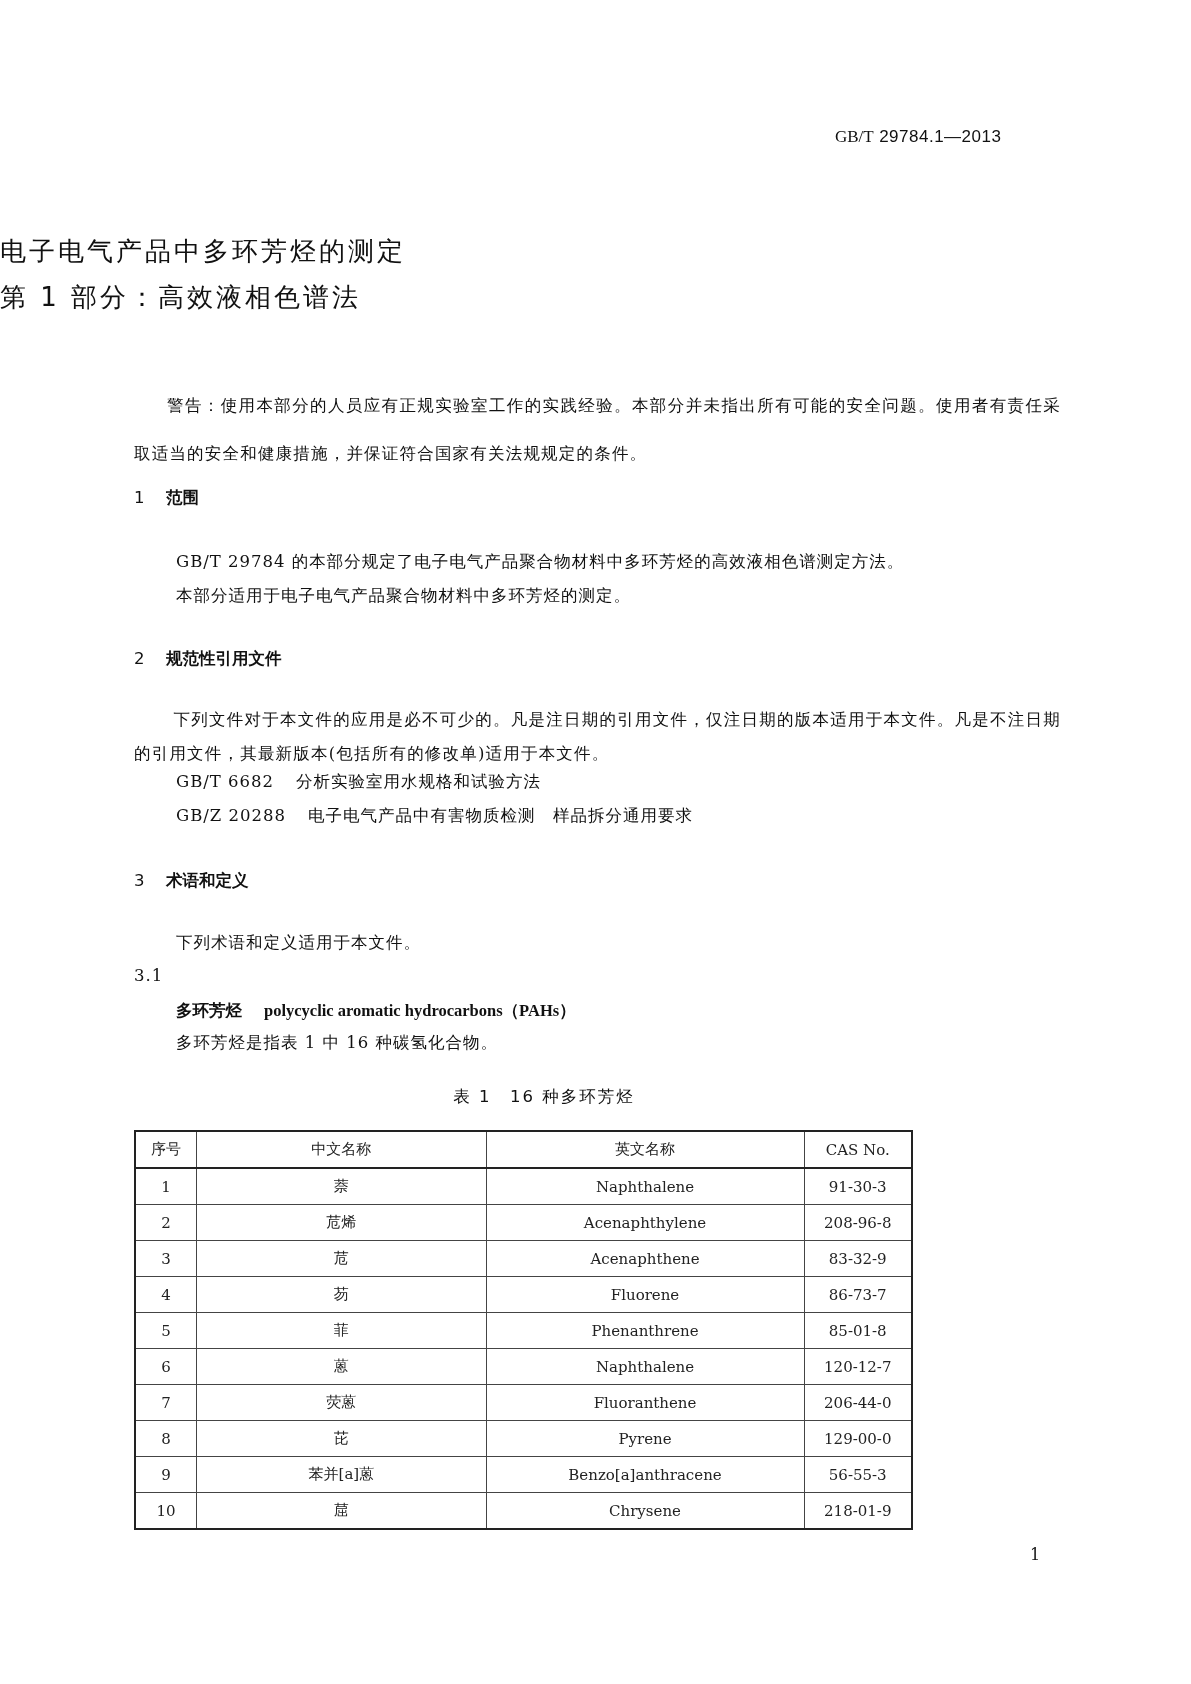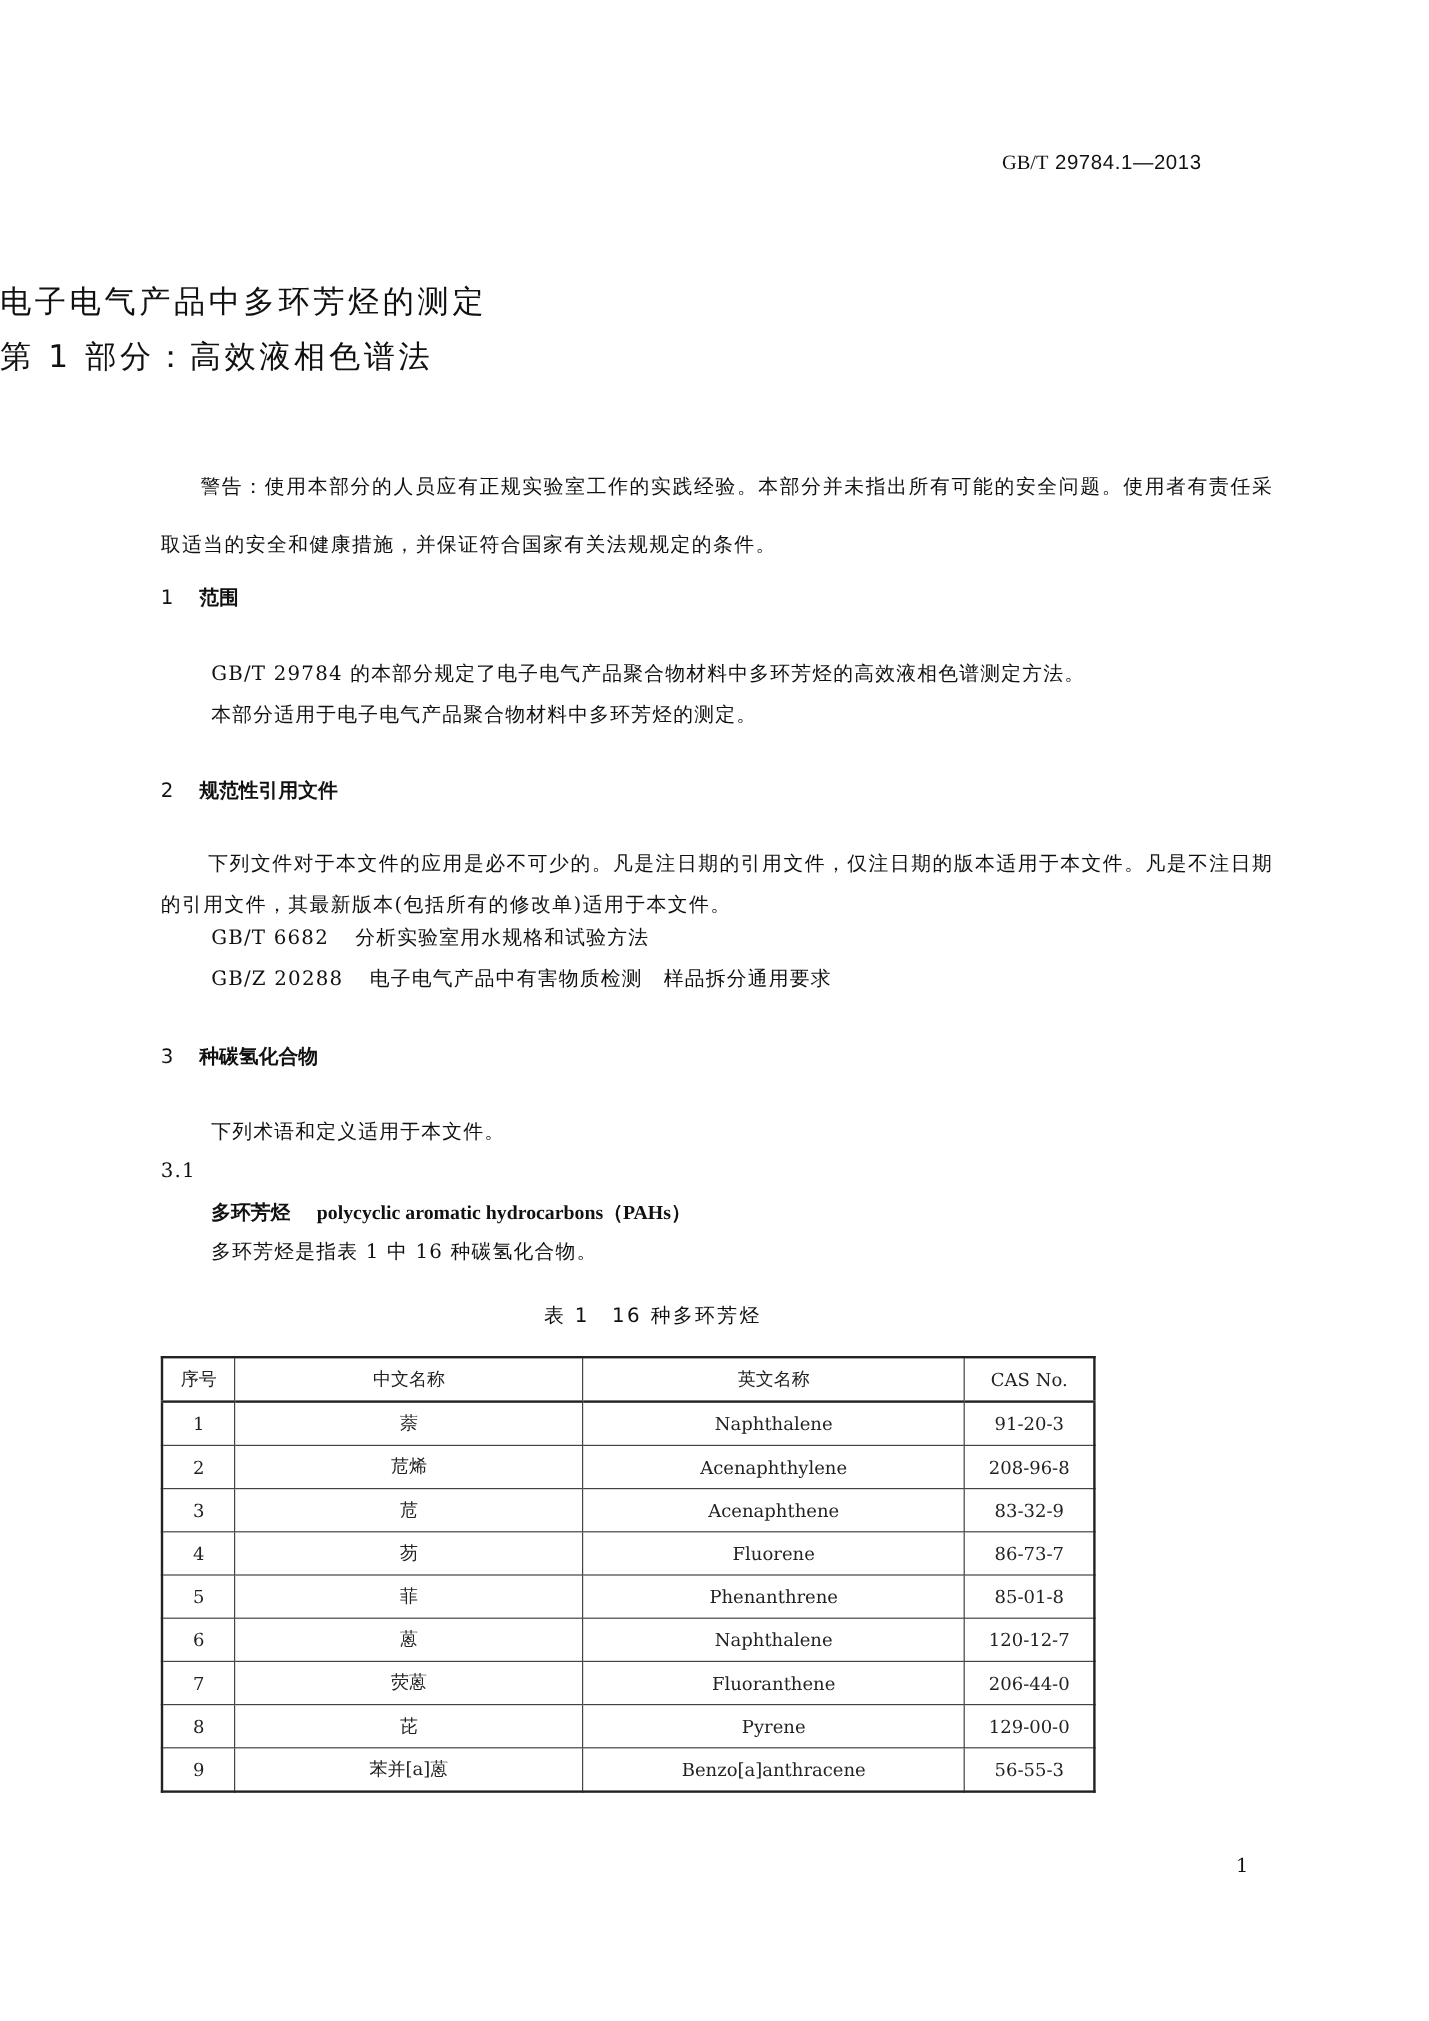--- a/index.html
+++ b/index.html
@@ -57,21 +57,21 @@
 </div>
 <div class="abs para" style="top:703px;">下列文件对于本文件的应用是必不可少的。凡是注日期的引用文件，仅注日期的版本适用于本文件。凡是不注日期的引用文件，其最新版本(包括所有的修改单)适用于本文件。</div>
 <div class="abs p" style="left:176px; top:771px;">
   <span>GB/T 6682</span><span style="display:inline-block;width:22px"></span><span>分析实验室用水规格和试验方法</span>
 </div>
 <div class="abs p" style="left:176px; top:805px;">
   <span>GB/Z 20288</span><span style="display:inline-block;width:22px"></span><span>电子电气产品中有害物质检测　样品拆分通用要求</span>
 </div>
 
 <div class="abs h" style="left:134px; top:870px;">
-  <span class="num">3</span><span>种碳氢化合物</span>
+  <span class="num">3</span><span>术语和定义</span>
 </div>
 <div class="abs p" style="left:176px; top:932px;">下列术语和定义适用于本文件。</div>
 <div class="abs p sans" style="left:134px; top:966px;">3.1</div>
 <div class="abs term" style="left:176px; top:1000px;">
   <span>多环芳烃</span><span class="en">polycyclic aromatic hydrocarbons（PAHs）</span>
 </div>
 <div class="abs p" style="left:176px; top:1032px;">多环芳烃是指表 1 中 16 种碳氢化合物。</div>
 
 <div class="abs cap">表 1　16 种多环芳烃</div>
 
@@ -88,21 +88,21 @@
       <th>中文名称</th>
       <th>英文名称</th>
       <th>CAS No.</th>
     </tr>
   </thead>
   <tbody>
     <tr>
         <td>1</td>
         <td>萘</td>
         <td>Naphthalene</td>
-        <td>91-20-3</td>
+        <td>91-30-3</td>
       </tr>
     <tr>
         <td>2</td>
         <td>苊烯</td>
         <td>Acenaphthylene</td>
         <td>208-96-8</td>
       </tr>
     <tr>
         <td>3</td>
         <td>苊</td>
@@ -138,16 +138,22 @@
         <td>芘</td>
         <td>Pyrene</td>
         <td>129-00-0</td>
       </tr>
     <tr>
         <td>9</td>
         <td>苯并[a]蒽</td>
         <td>Benzo[a]anthracene</td>
         <td>56-55-3</td>
       </tr>
+    <tr>
+        <td>10</td>
+        <td>䓛</td>
+        <td>Chrysene</td>
+        <td>218-01-9</td>
+      </tr>
   </tbody>
 </table>
 
 <div class="abs pageno">1</div>
 
 </body></html>

